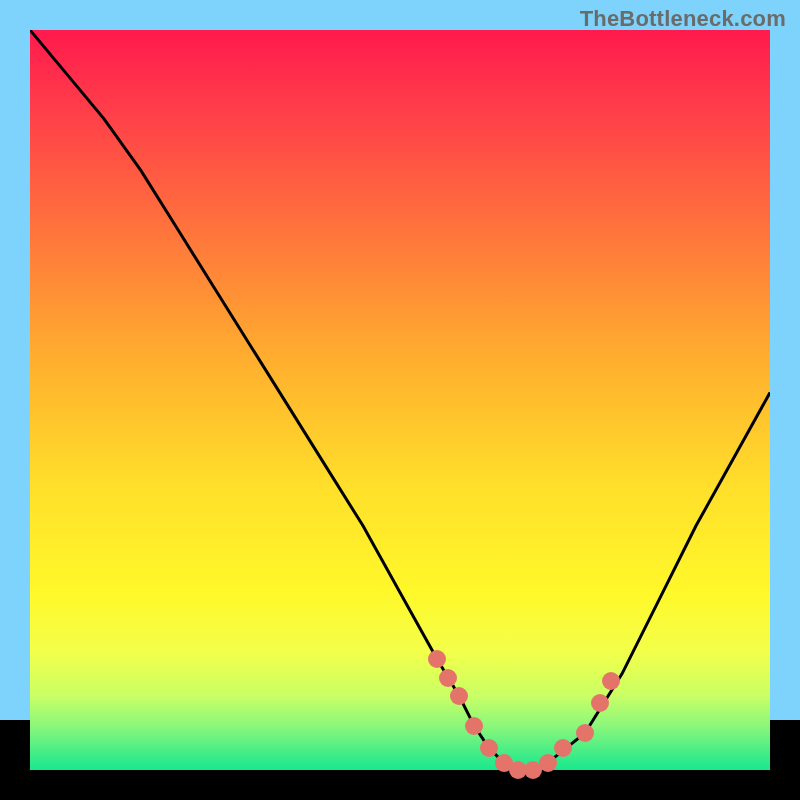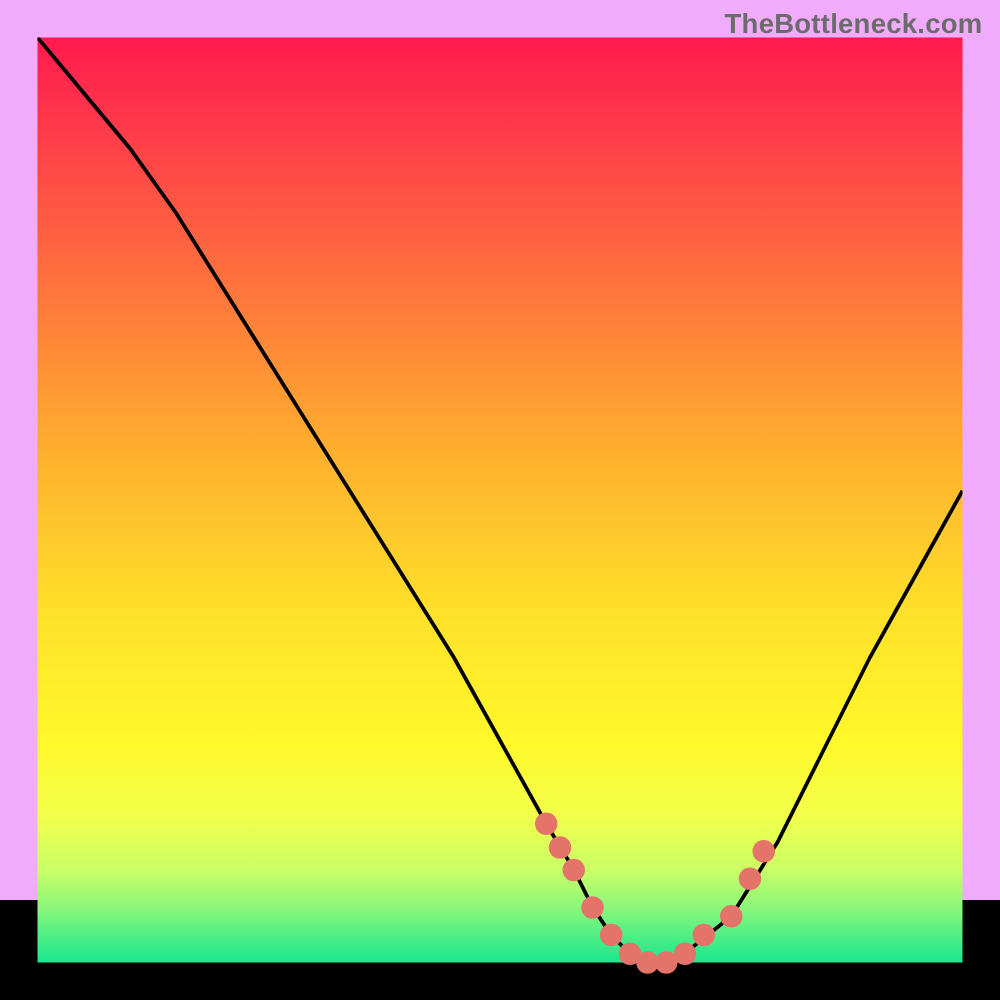--- a/index.html
+++ b/index.html
@@ -1,17 +1,17 @@
 <!DOCTYPE html>
 <html><head>
 <meta charset="utf-8">
 <style>
   * { margin: 0; padding: 0; box-sizing: border-box; }
   html, body { width: 800px; height: 800px; background: #000; overflow: hidden; }
-  .frame { position: relative; width: 800px; height: 720px; background: #f0abfc; }
+  .frame { position: relative; width: 800px; height: 720px; background: #7dd3fc; }
   .plot {
     position: absolute;
     left: 30px; top: 30px;
     width: 740px; height: 740px;
     background: linear-gradient(to bottom,
       #ff1a4d 0%,
       #ff3b4a 10%,
       #ff6d3e 25%,
       #ffb02e 45%,
       #ffe02a 62%,

